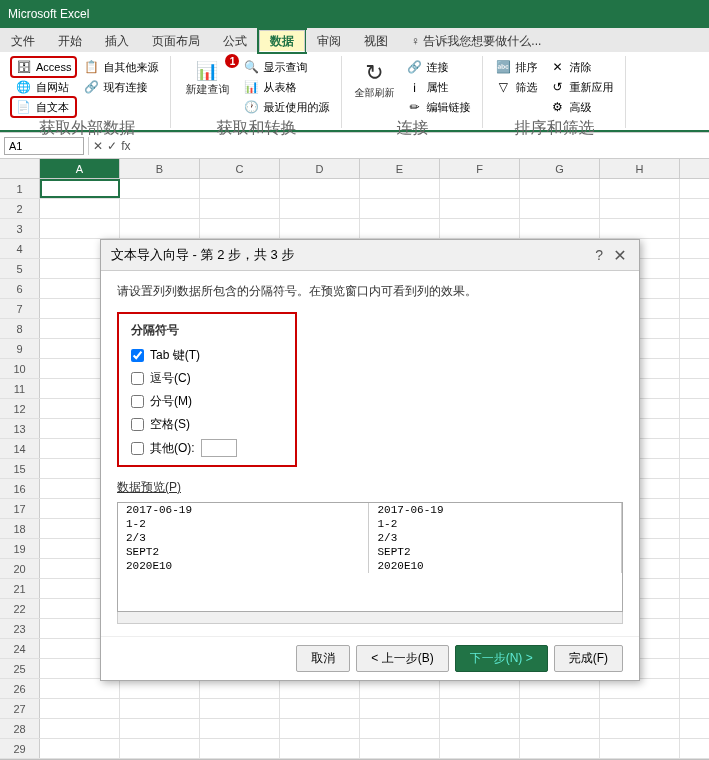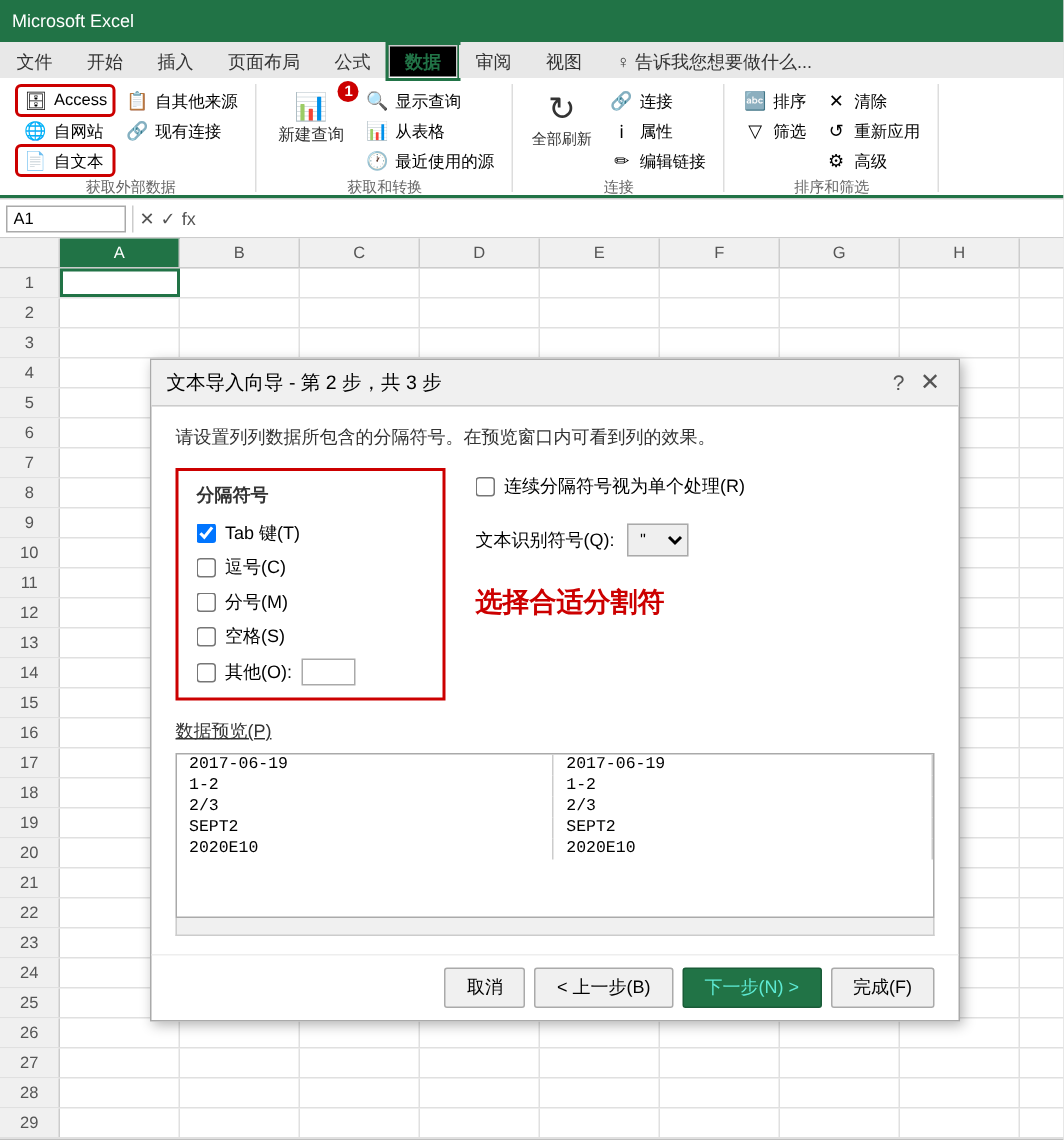--- a/index.html
+++ b/index.html
@@ -44,21 +44,21 @@
       border-bottom: none;
       margin-right: 1px;
       background: #e8e8e8;
       color: #333;
       height: 22px;
       display: flex;
       align-items: center;
     }
 
     .ribbon-tab.active {
-      background: #000000;
+      background: #fef9c3;
       border-color: #ccc;
       color: #217346;
       border-bottom: 1px solid white;
       font-weight: bold;
       outline: 2px solid #217346;
     }
 
     .ribbon-content {
       background: white;
       height: 80px;
@@ -78,21 +78,21 @@
     }
 
     .ribbon-group-items {
       display: flex;
       align-items: flex-start;
       flex: 1;
       gap: 4px;
     }
 
     .ribbon-group-label {
-      font-size: 10px;
+      font-size: 16px;
       color: #666;
       margin-top: 2px;
       text-align: right;
     }
 
     .ribbon-btn {
       display: flex;
       flex-direction: column;
       align-items: center;
       cursor: pointer;
@@ -1002,35 +1002,20 @@
             <input type="checkbox" style="">
             <label>空格(S)</label>
           </div>
           <div class="other-row">
             <input type="checkbox" style="">
             <label>其他(O):</label>
             <input type="text" class="other-input" style="">
           </div>
         </div>
 
-        <div class="right-options">
-          <div class="checkbox-row">
-            <input type="checkbox" style="">
-            <label>连续分隔符号视为单个处理(R)</label>
-          </div>
-          <div class="text-qualifier">
-            <label>文本识别符号(Q):</label>
-            <select class="qualifier-select">
-              <option value="&quot;">"</option>
-              <option value="'">'</option>
-              <option value="">无</option>
-            </select>
-          </div>
-          <div class="hint-text">选择合适分割符</div>
-        </div>
       </div>
 
       <div class="preview-section">
         <div class="preview-label">数据预览(P)</div>
         <div class="preview-box">
           <table class="preview-table">
             <tbody>
                 <tr>
               <td>2017-06-19</td>
               <td>2017-06-19</td>

